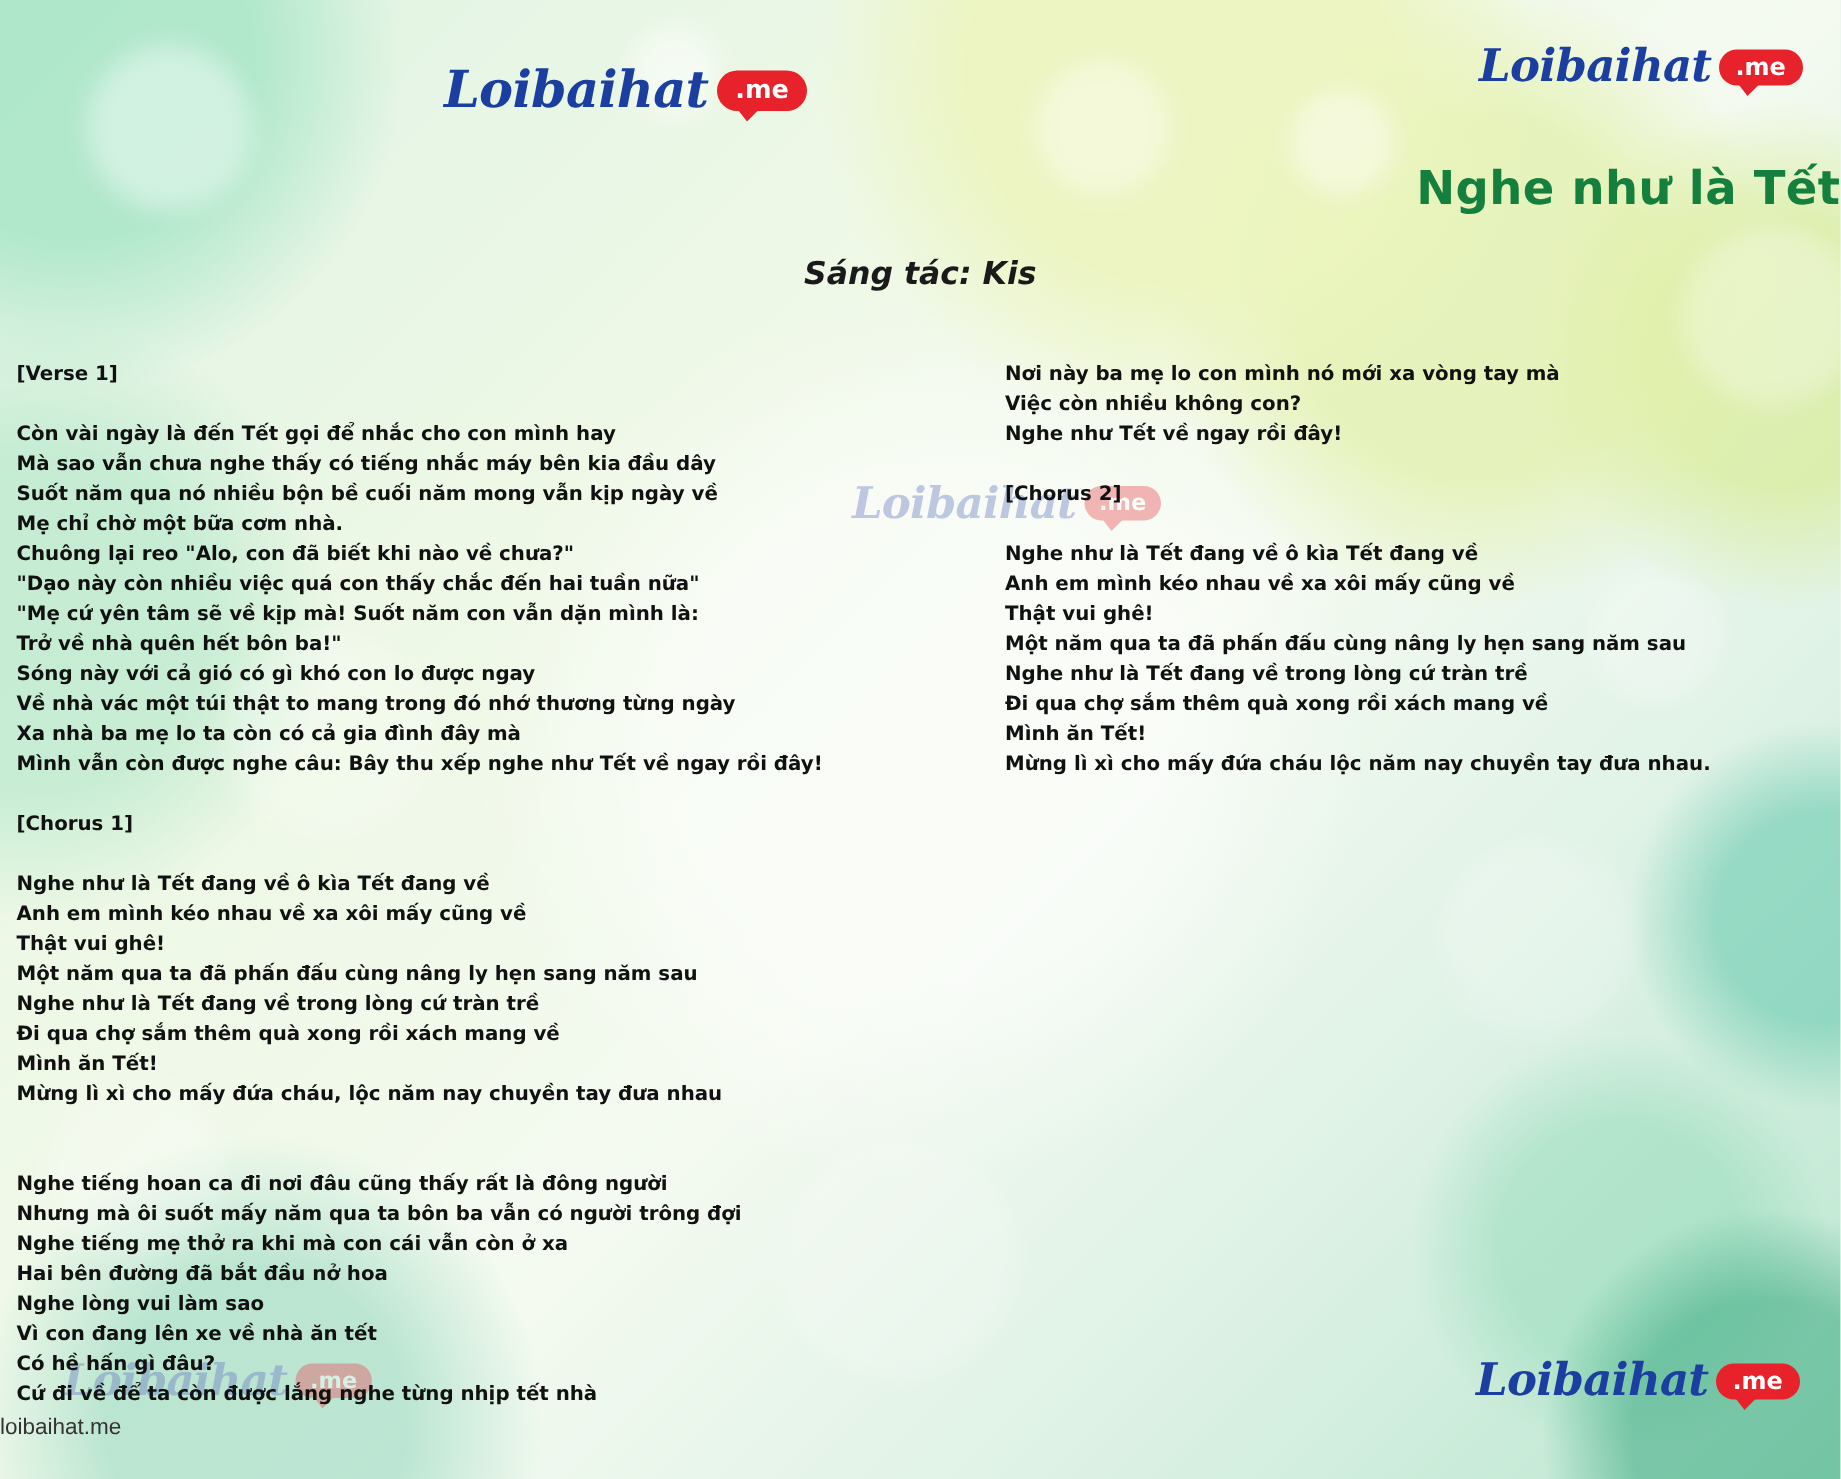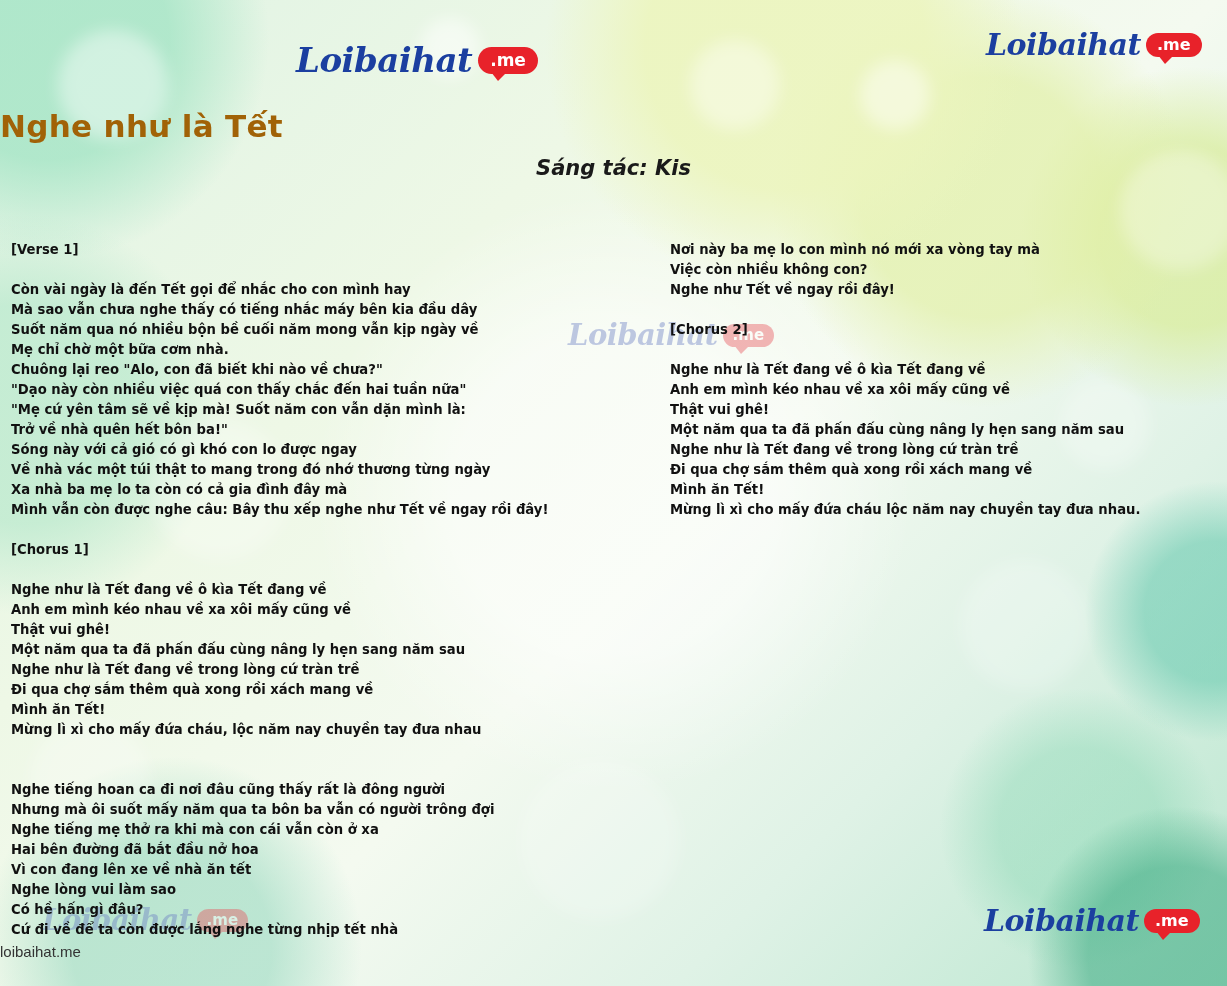--- a/index.html
+++ b/index.html
@@ -111,30 +111,30 @@
 
   .logo-wm-low { left: 42px; top: 903px; }
   .logo-wm-low .word { font-size: 29px; }
   .logo-wm-low .bubble { font-size: 15px; padding: 2px 10px 3px; margin-left: 5px; }
 
   
   .song-title {
     position: absolute;
     left: 0; right: 0;
     top: 108px;
-    text-align: left;
+    text-align: right;
     font-size: 31px;
     font-weight: bold;
-    color: #a16207;
+    color: #15803d;
     letter-spacing: 0.3px;
   }
   .song-author {
     position: absolute;
     left: 0; right: 0;
-    top: 156px;
+    top: 170px;
     text-align: center;
     font-size: 21px;
     font-weight: bold;
     font-style: italic;
     color: #1a1a1a;
   }
 
   
   .lyrics {
     position: absolute;
@@ -238,22 +238,22 @@
       <div class="line">Nghe như là Tết đang về trong lòng cứ tràn trề</div>
       <div class="line">Đi qua chợ sắm thêm quà xong rồi xách mang về</div>
       <div class="line">Mình ăn Tết!</div>
       <div class="line">Mừng lì xì cho mấy đứa cháu, lộc năm nay chuyền tay đưa nhau</div>
       <div class="line blank"></div>
       <div class="line blank"></div>
       <div class="line">Nghe tiếng hoan ca đi nơi đâu cũng thấy rất là đông người</div>
       <div class="line">Nhưng mà ôi suốt mấy năm qua ta bôn ba vẫn có người trông đợi</div>
       <div class="line">Nghe tiếng mẹ thở ra khi mà con cái vẫn còn ở xa</div>
       <div class="line">Hai bên đường đã bắt đầu nở hoa</div>
+      <div class="line">Nghe lòng vui làm sao</div>
       <div class="line">Vì con đang lên xe về nhà ăn tết</div>
-      <div class="line">Nghe lòng vui làm sao</div>
       <div class="line">Có hề hấn gì đâu?</div>
       <div class="line">Cứ đi về để ta còn được lắng nghe từng nhịp tết nhà</div>
     </div>
   <div class="col col-right">
       <div class="line">Nơi này ba mẹ lo con mình nó mới xa vòng tay mà</div>
       <div class="line">Việc còn nhiều không con?</div>
       <div class="line">Nghe như Tết về ngay rồi đây!</div>
       <div class="line blank"></div>
       <div class="line section">[Chorus 2]</div>
       <div class="line blank"></div>

